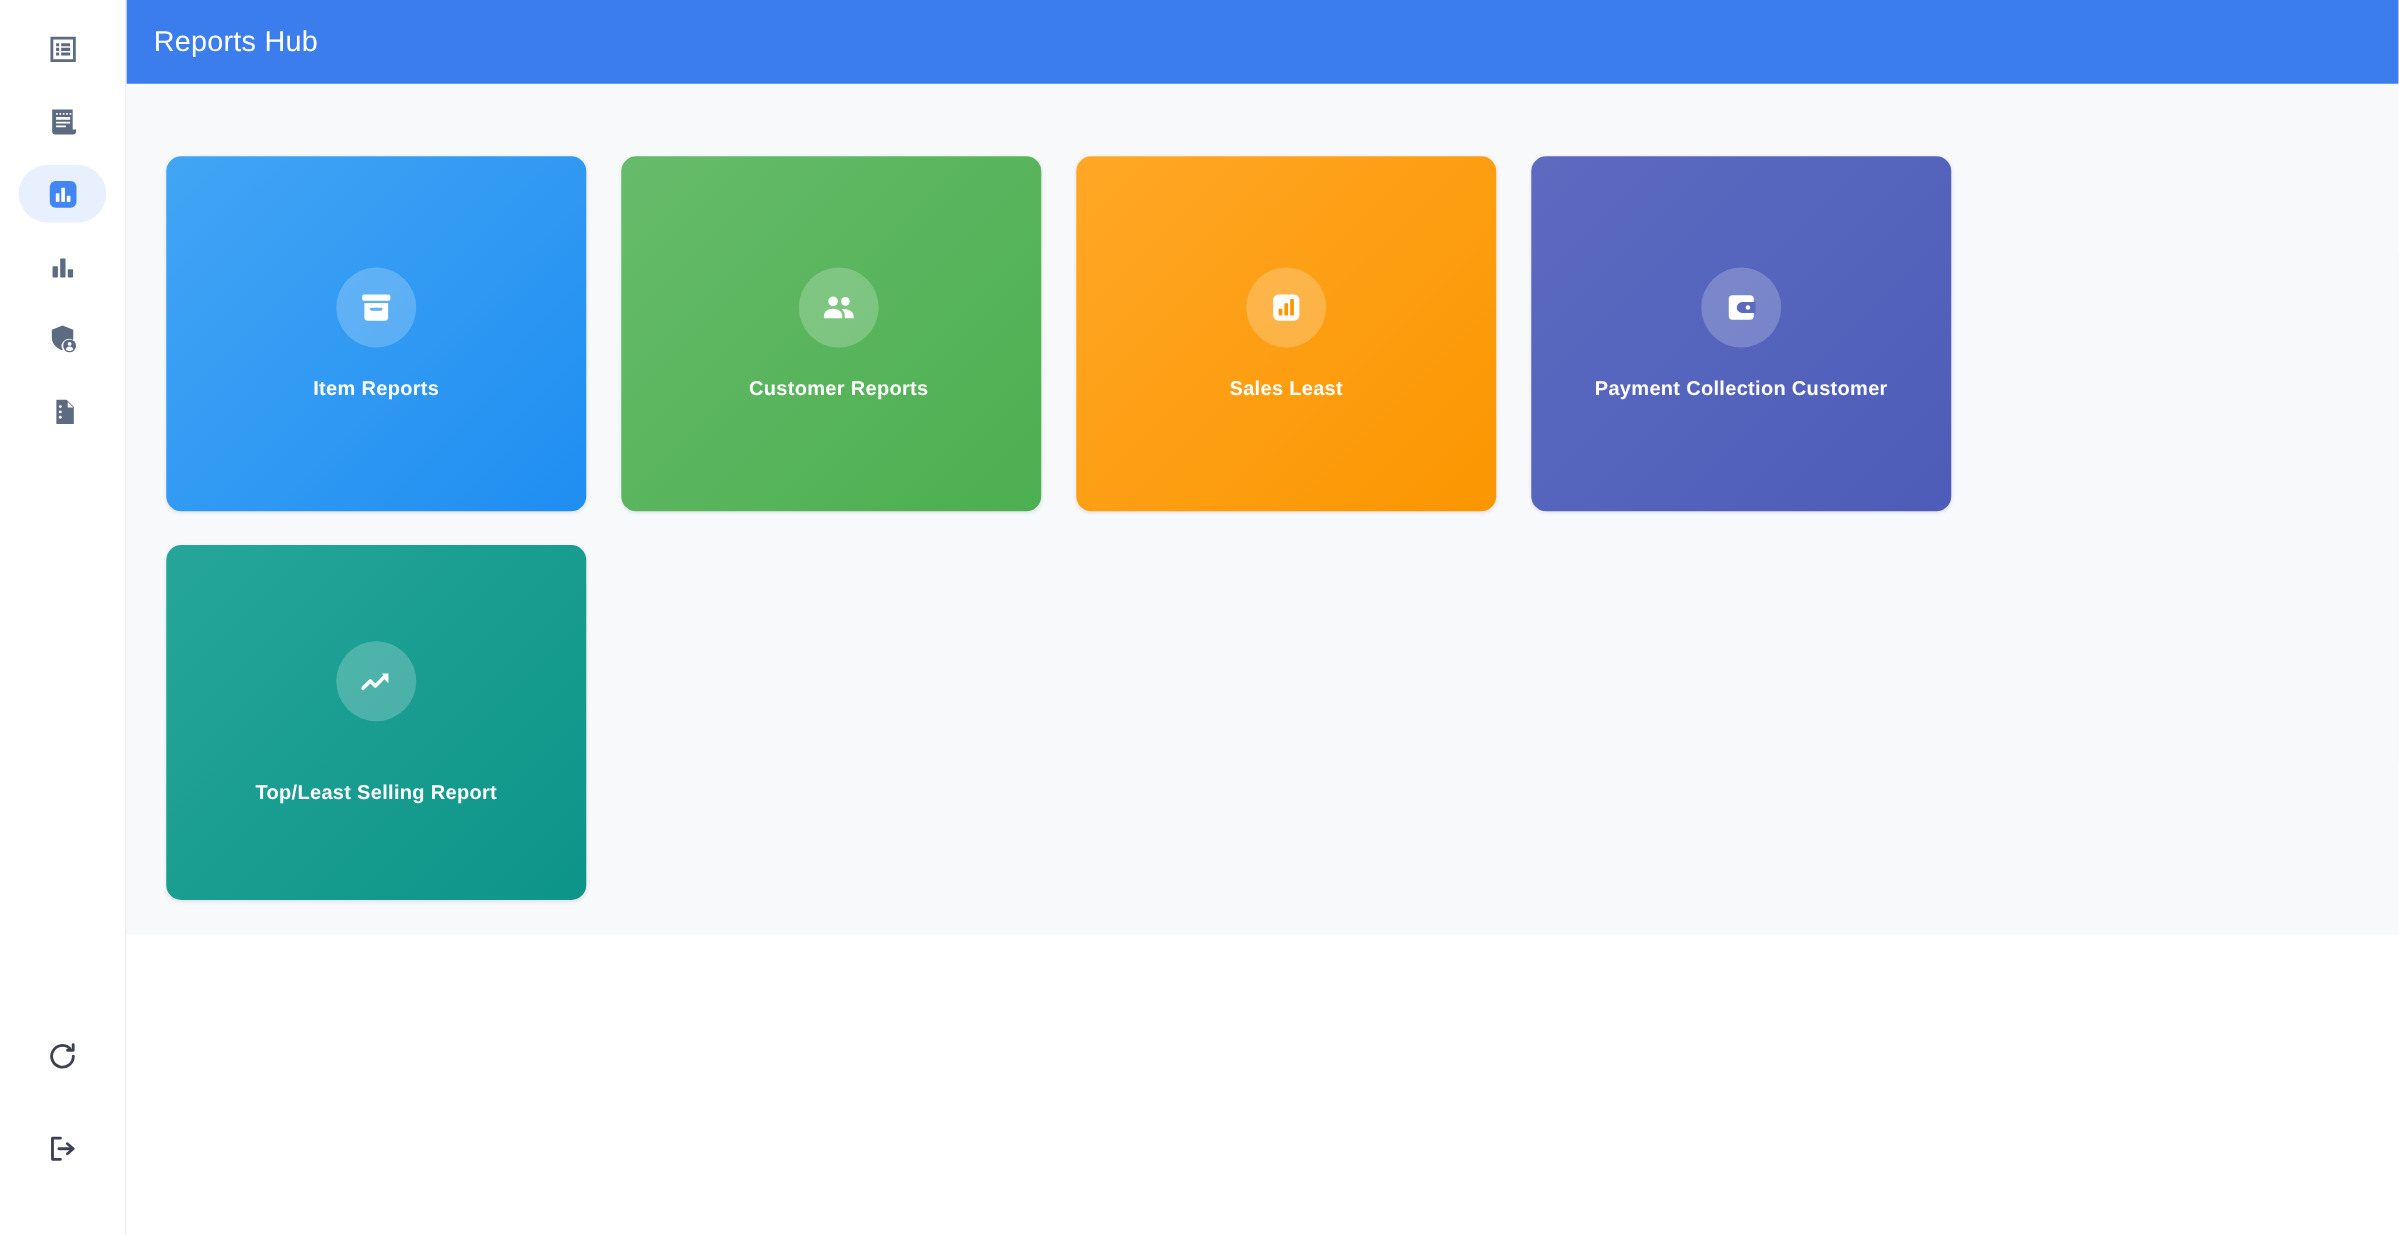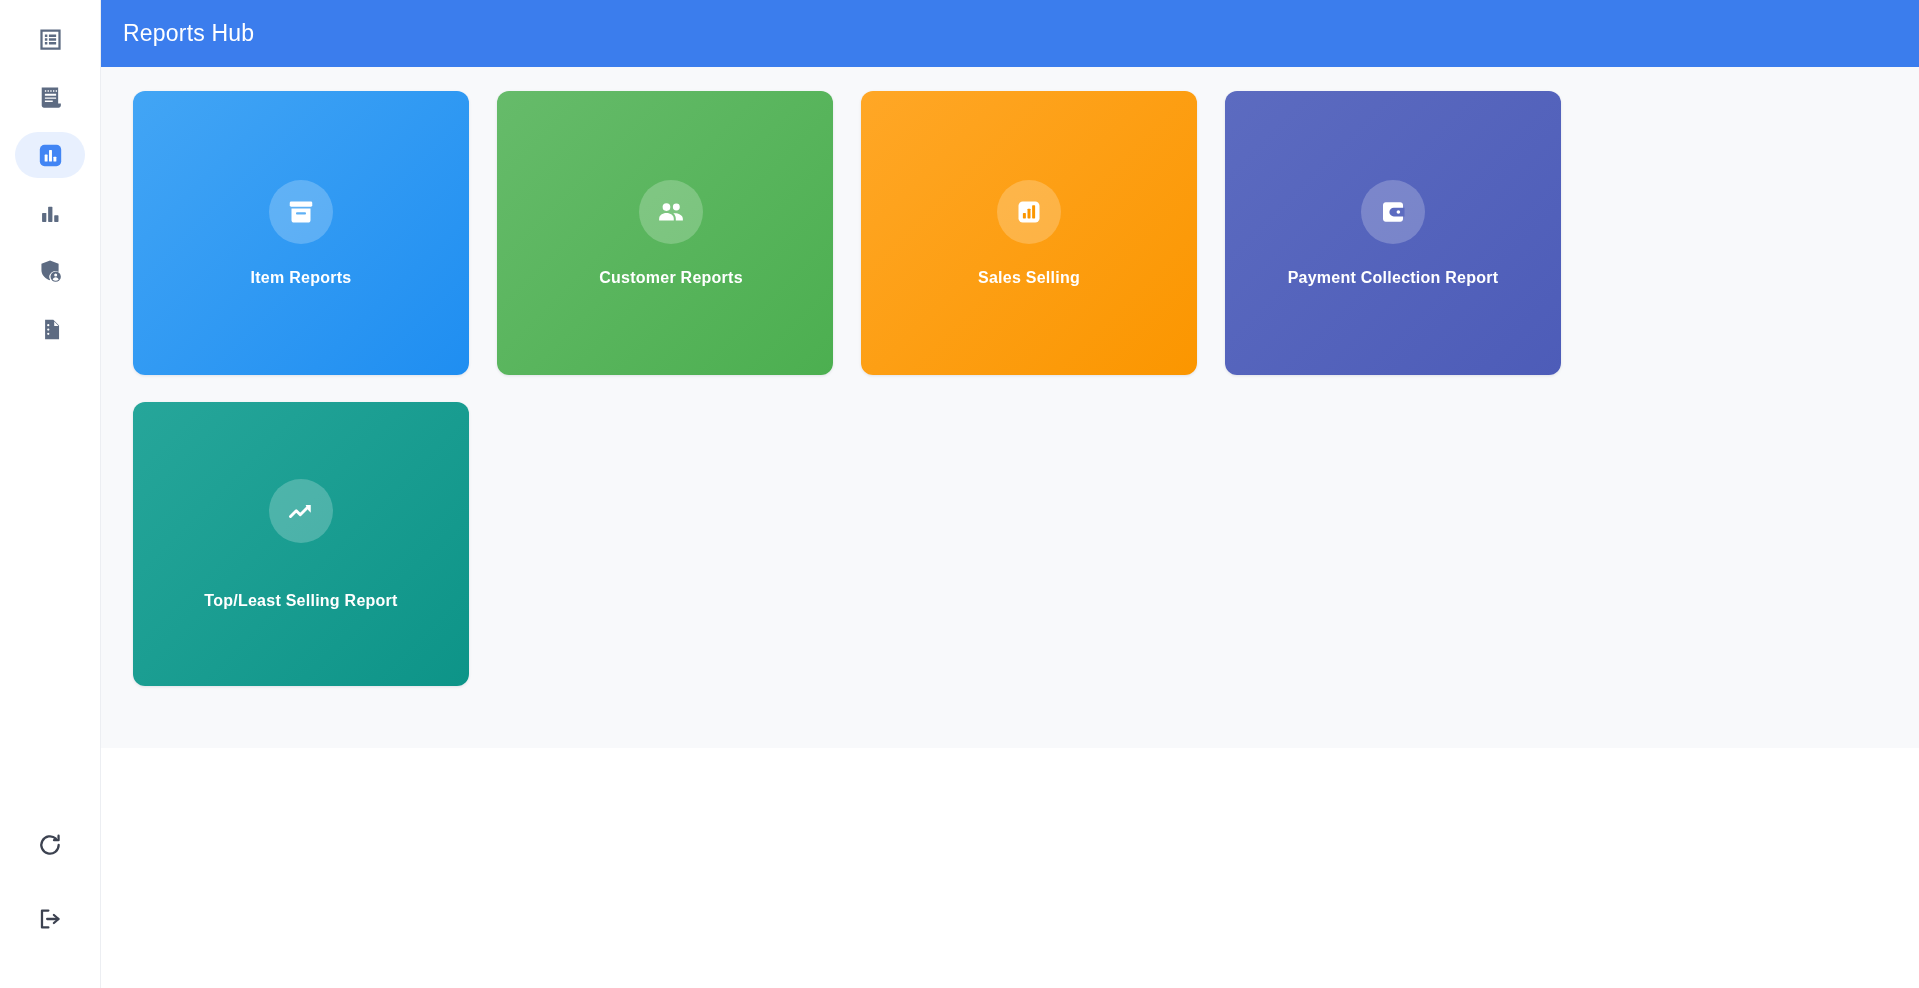--- a/index.html
+++ b/index.html
@@ -58,20 +58,21 @@
     font-weight:400;
     letter-spacing:.2px;
   }
 
   .content { padding:24px 0 0 0; flex:1 1 auto; }
   .card-grid {
     display:flex;
     flex-wrap:wrap;
     gap:27px 28px;
     padding:0 30px 0 32px;
+    margin-top:34px;
   }
 
   .report-card {
     width:336px; height:284px;
     border-radius:12px;
     display:flex; flex-direction:column;
     align-items:center; justify-content:center;
     cursor:pointer;
     position:relative;
     box-shadow:0 1px 3px rgba(20,30,60,.10);
@@ -221,32 +222,32 @@
 
         <div class="report-card" style="background:linear-gradient(135deg,#ffa726 0%,#fb9600 100%);">
           <div class="card-icon-circle">
             <svg width="30" height="30" viewBox="0 0 24 24">
               <rect fill="#ffffff" x="3.6" y="3.6" width="16.8" height="16.8" rx="3.4"></rect>
               <rect fill="#fb9600" x="7.1" y="12.8" width="2.4" height="4.3" rx="0.5"></rect>
               <rect fill="#fb9600" x="10.8" y="9.3" width="2.4" height="7.8" rx="0.5"></rect>
               <rect fill="#fb9600" x="14.5" y="6.6" width="2.4" height="10.5" rx="0.5"></rect>
             </svg>
           </div>
-          <div class="card-label">Sales Selling</div>
+          <div class="card-label">Sales Least</div>
         </div>
 
         <div class="report-card" style="background:linear-gradient(135deg,#5c6bc0 0%,#4d5cb8 100%);">
           <div class="card-icon-circle">
             <svg width="30" height="30" viewBox="0 0 24 24">
               <path fill="#ffffff" d="M4 6.4c0-1.2 1-2.2 2.2-2.2h11.6c1.2 0 2.2 1 2.2 2.2v11.2c0 1.2-1 2.2-2.2 2.2H6.2c-1.2 0-2.2-1-2.2-2.2V6.4z"></path>
               <path fill="#5c6bc0" d="M12.6 8.5h8.6v7h-8.6a3.5 3.5 0 0 1 0-7z"></path>
               <circle fill="#ffffff" cx="16.3" cy="12" r="1.45"></circle>
             </svg>
           </div>
-          <div class="card-label">Payment Collection Report</div>
+          <div class="card-label">Payment Collection Customer</div>
         </div>
 
         <div class="report-card" style="background:linear-gradient(135deg,#26a69a 0%,#0d9488 100%);gap:24px;">
           <div class="card-icon-circle">
             <svg width="30" height="30" viewBox="0 0 24 24">
               <path fill="none" stroke="#ffffff" stroke-width="2.3" stroke-linecap="round" stroke-linejoin="round" d="M3.6 16.4l4.6-4.6 3.2 3.2 6.4-6.4"></path>
               <path fill="#ffffff" d="M13.6 7.1h6.2v6.2l-2.1-2.1-2-4.1h-2.1z"></path>
             </svg>
           </div>
           <div class="card-label">Top/Least Selling Report</div>

